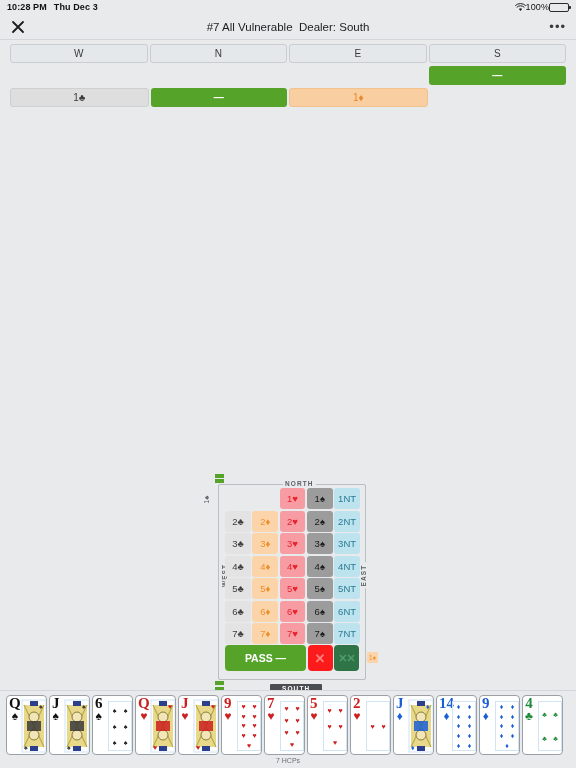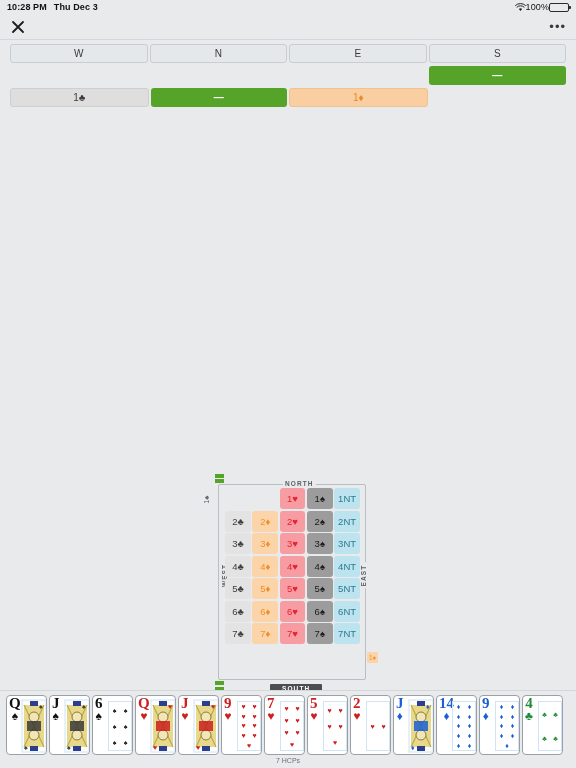--- a/index.html
+++ b/index.html
@@ -289,20 +289,21 @@
     <span class="batt"><span class="batt-fill"></span></span>
   </span>
 </div>
 
 <div id="nav-bar">
   <span id="close-btn">
     <svg viewBox="0 0 16 16" width="16" height="16">
       <path d="M3 3 L13 13 M13 3 L3 13" stroke="#1c1c1e" stroke-width="1.8" stroke-linecap="round"></path>
     </svg>
   </span>
+  <div id="nav-title">#7 All Vulnerable  Dealer: South</div>
   <span id="more-btn">•••</span>
 </div>
 
 <div id="auction">
   <div class="auction-row">
     <div class="auction-cell auction-head">W</div>
     <div class="auction-cell auction-head">N</div>
     <div class="auction-cell auction-head">E</div>
     <div class="auction-cell auction-head">S</div>
   </div>
@@ -379,20 +380,25 @@
     </div>
     <div class="bid-row">
       <div class="bid-cell c-club">7♣</div>
       <div class="bid-cell c-diamond">7♦</div>
       <div class="bid-cell c-heart">7♥</div>
       <div class="bid-cell c-spade">7♠</div>
       <div class="bid-cell c-nt">7NT</div>
     </div>
   </div>
 
+  <div id="bid-actions">
+    <div id="pass-btn">PASS —</div>
+    <div id="dbl-btn">✕</div>
+    <div id="rdbl-btn">✕✕</div>
+  </div>
 </div>
 
 <div id="hand">
   <div id="cards">
       <div class="card">
         <div class="corner black">
           <span class="rank">Q</span>
           <span class="csuit">♠</span>
         </div>
         <div class="face"><svg viewBox="0 0 26 54" width="26" height="54">

